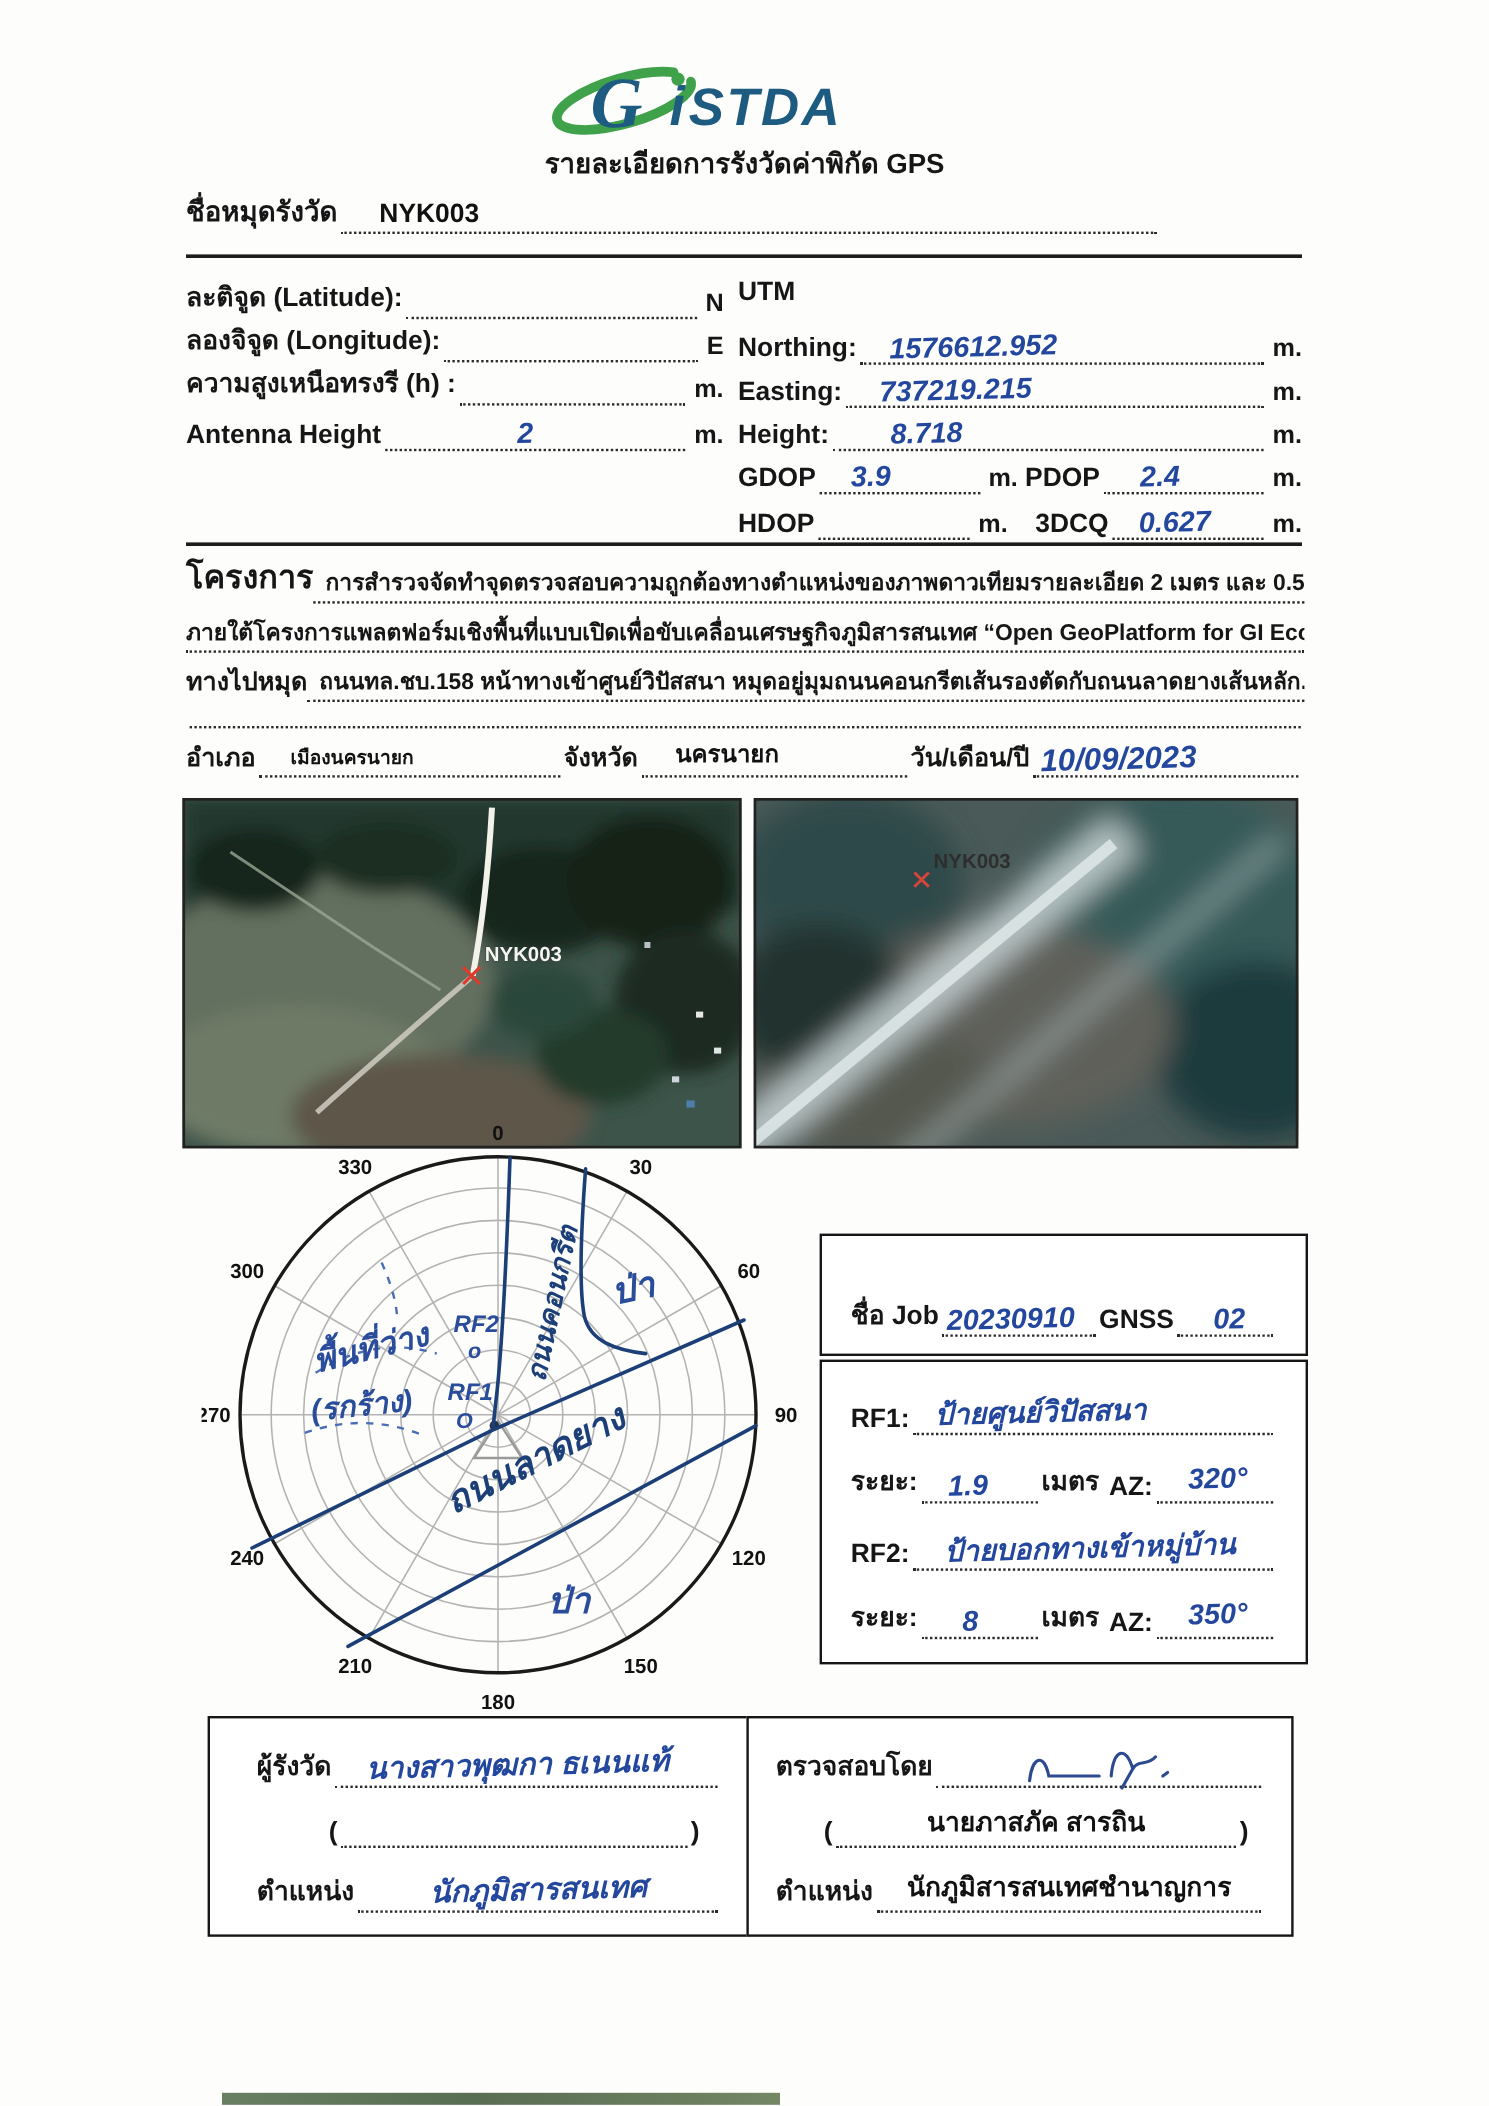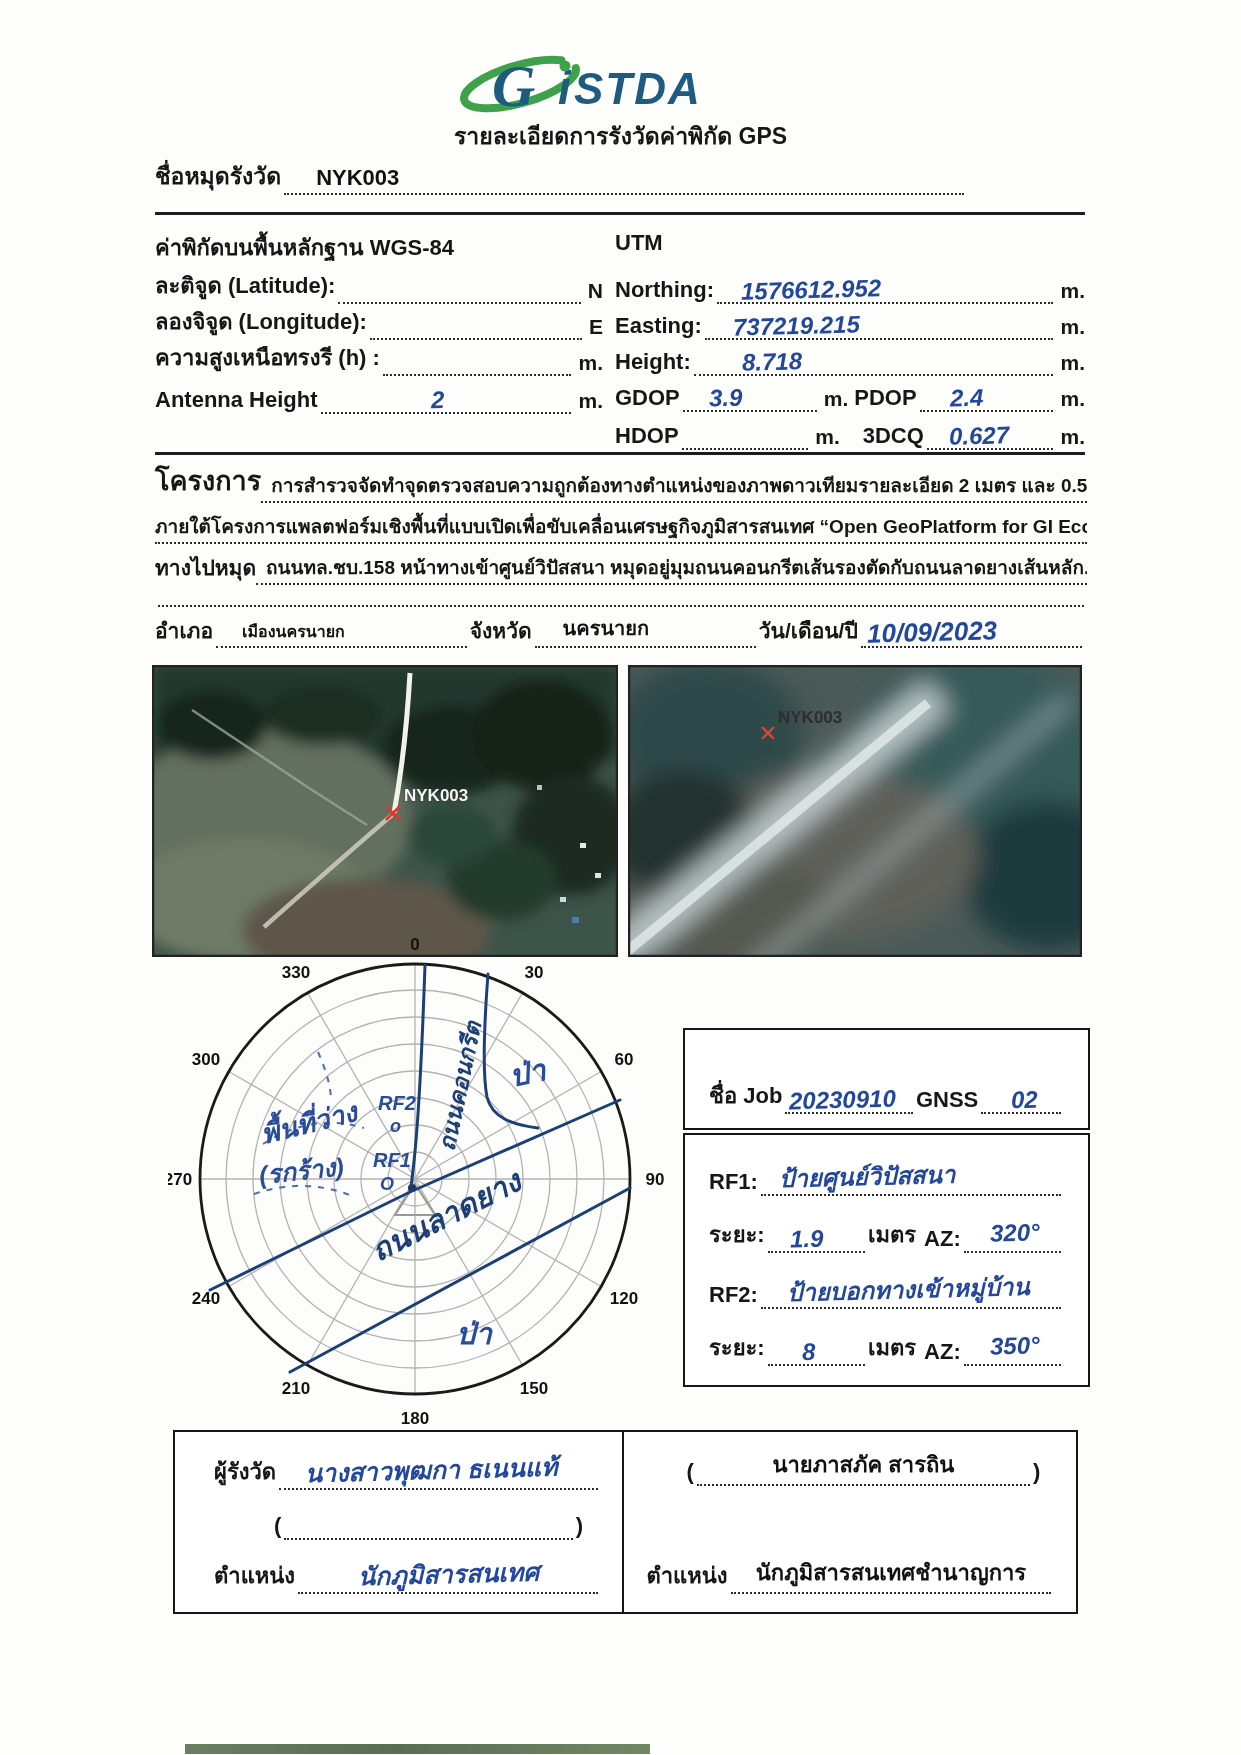--- a/index.html
+++ b/index.html
@@ -50,21 +50,20 @@
 
   <div class="abs frow" style="left:155px;top:158px;width:812px;">
     <span class="lbl" style="font-size:23px;">ชื่อหมุดรังวัด</span>
     <span class="dots">
       <span class="typed" style="left:32px;font-size:22px;">NYK003</span>
     </span>
   </div>
   <div class="hr" style="left:155px;top:212px;width:930px;"></div>
 
   <div class="abs" style="left:155px;top:230px;width:448px;">
-    <div class="bold" style="font-size:22px;height:38px;">ค่าพิกัดบนพื้นหลักฐาน WGS-84</div>
     <div class="frow" style="height:36px;">
       <span class="lbl">ละติจูด (Latitude):</span>
       <span class="dots"></span>
       <span class="unit">N</span>
     </div>
     <div class="frow" style="height:36px;">
       <span class="lbl">ลองจิจูด (Longitude):</span>
       <span class="dots"></span>
       <span class="unit">E</span>
     </div>
@@ -362,20 +361,32 @@
         <span class="paren">)</span>
       </div>
       <div class="frow" style="height:40px;">
         <span class="lbl">ตำแหน่ง</span>
         <span class="dots">
           <span class="ink" style="left:60px;font-size:25px;">นักภูมิสารสนเทศ</span>
         </span>
       </div>
     </div>
     <div class="sig-box" style="width:456px;height:184px;margin-left:-2.6px;">
+      <div class="frow" style="height:40px;">
+        <span class="lbl">ตรวจสอบโดย</span>
+        <span class="dots">
+          <svg width="130" height="44" viewBox="0 0 130 44" style="position:absolute;left:70px;bottom:-4px;">
+            <g stroke="#2c4a8f" stroke-width="2.6" fill="none" stroke-linecap="round">
+              <path d="M 8,36 C 10,16 20,12 24,32 L 66,32"></path>
+              <path d="M 76,32 C 78,10 88,6 94,26 M 94,26 L 85,42 M 94,26 C 99,18 106,24 113,16"></path>
+              <path d="M 119,32 L 123,29"></path>
+            </g>
+          </svg>
+        </span>
+      </div>
       <div class="frow" style="height:36px;padding:0 14px 0 40px;">
         <span class="paren">(</span>
         <span class="dots">
           <span class="typed-c">นายภาสภัค สารถิน</span>
         </span>
         <span class="paren">)</span>
       </div>
       <div class="frow" style="height:40px;">
         <span class="lbl">ตำแหน่ง</span>
         <span class="dots">

